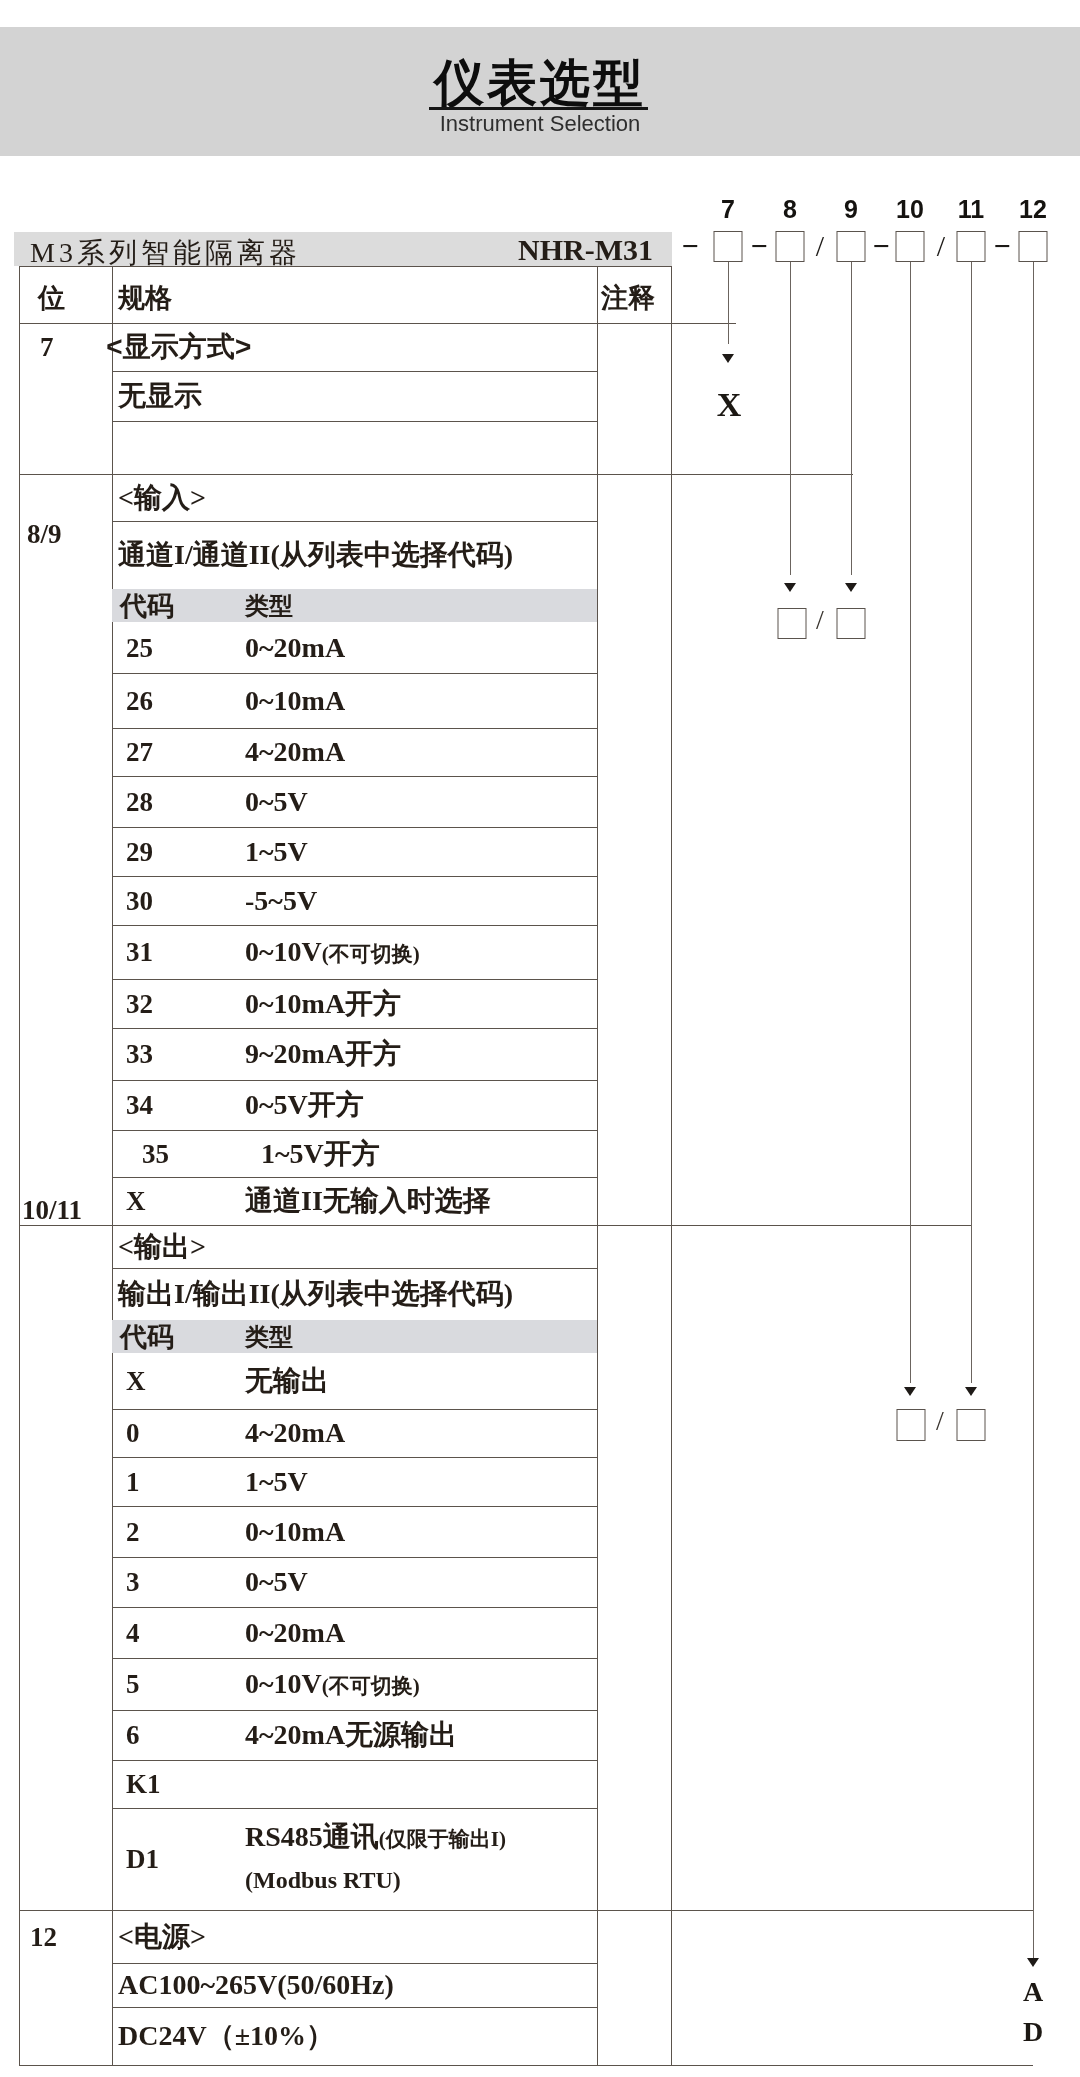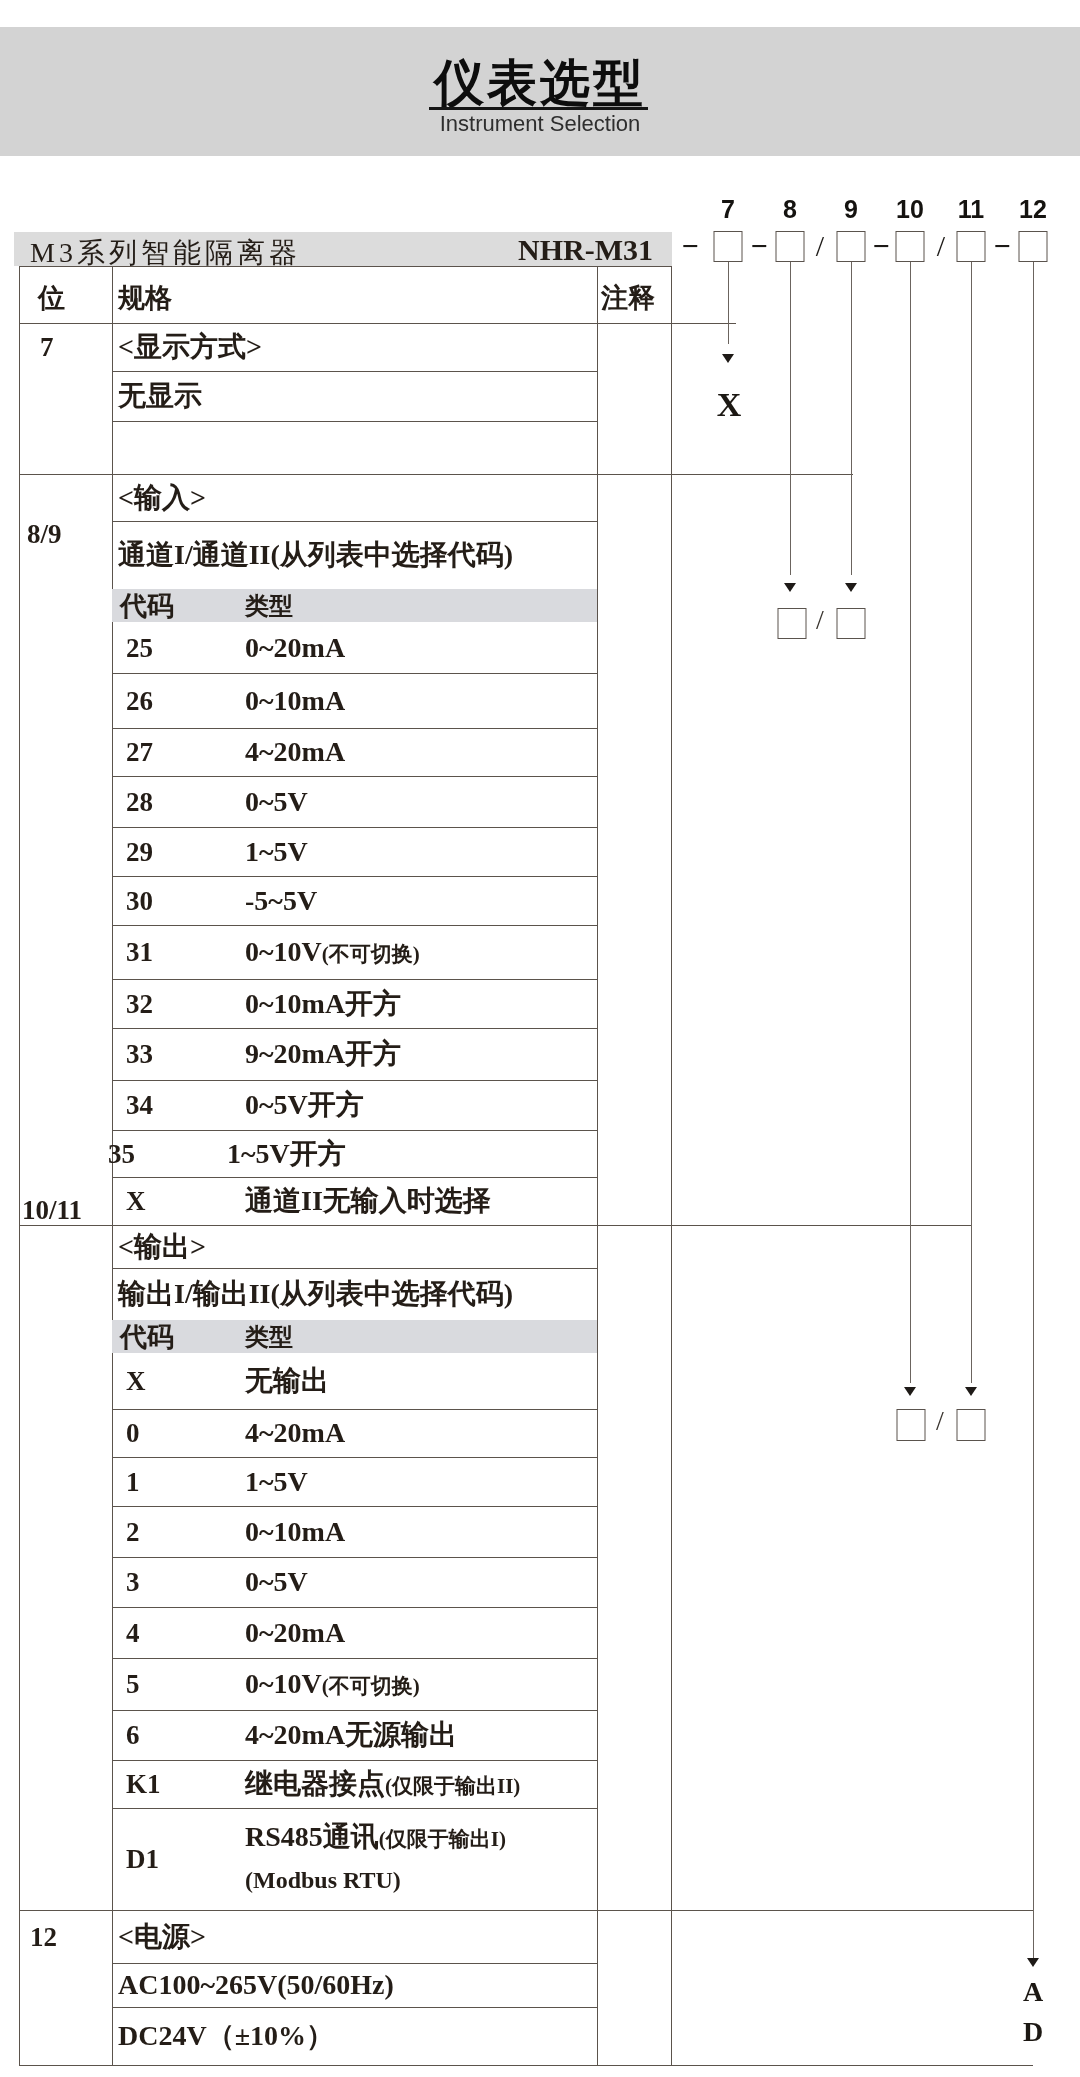--- a/index.html
+++ b/index.html
@@ -120,21 +120,21 @@
       <div class="hline" style="left: 112px; top: 1607px; width: 485px;"></div>
       <div class="hline" style="left: 112px; top: 1658px; width: 485px;"></div>
       <div class="hline" style="left: 112px; top: 1710px; width: 485px;"></div>
       <div class="hline" style="left: 112px; top: 1760px; width: 485px;"></div>
       <div class="hline" style="left: 112px; top: 1808px; width: 485px;"></div>
       <div class="vline" style="left: 19px; top: 266px; height: 1799px;"></div>
       <div class="vline" style="left: 112px; top: 266px; height: 1799px;"></div>
       <div class="vline" style="left: 597px; top: 266px; height: 1799px;"></div>
       <div class="vline" style="left: 670.5px; top: 266px; height: 1799px;"></div>
       <div class="pos-cell" style="left: 40px; top: 332px;">7</div>
-      <div class="row" style="left: 112px; top: 323px; width: 485px; height: 48px;">
+      <div class="row" style="left: 100px; top: 323px; width: 485px; height: 48px; font-family: Liberation Mono, monospace;">
         <span class="txt">&lt;显示方式&gt;</span>
       </div>
       <div class="row" style="left: 112px; top: 371px; width: 485px; height: 50px;">
         <span class="txt">无显示</span>
       </div>
       <div class="row" style="left: 112px; top: 421px; width: 485px; height: 53px;">
         <span class="txt"></span>
       </div>
       <div class="pos-cell" style="left: 27px; top: 482.5px; margin-top: 36px;">8/9</div>
       <div class="row" style="left: 112px; top: 474px; width: 485px; height: 47px;">
@@ -180,21 +180,21 @@
         <span class="type-col"><span>0~10mA开方</span></span>
       </div>
       <div class="row" style="left: 112px; top: 1028px; width: 485px; height: 52px;">
         <span class="code-col">33</span>
         <span class="type-col"><span>9~20mA开方</span></span>
       </div>
       <div class="row" style="left: 112px; top: 1080px; width: 485px; height: 50px;">
         <span class="code-col">34</span>
         <span class="type-col"><span>0~5V开方</span></span>
       </div>
-      <div class="row" style="left: 94px; top: 1130px; width: 485px; height: 47px; padding-left: 35px;">
+      <div class="row" style="left: 128px; top: 1130px; width: 485px; height: 47px; padding-left: 35px;">
         <span class="code-col">35</span>
         <span class="type-col"><span>1~5V开方</span></span>
       </div>
       <div class="row" style="left: 112px; top: 1177px; width: 485px; height: 48px;">
         <span class="code-col">X</span>
         <span class="type-col"><span>通道II无输入时选择</span></span>
       </div>
       <div class="pos-cell" style="left: 22px; top: 1195px;">10/11</div>
       <div class="row" style="left: 112px; top: 1225px; width: 485px; height: 43px;">
         <span class="txt">&lt;输出&gt;</span>
@@ -233,21 +233,20 @@
       <div class="row" style="left: 112px; top: 1658px; width: 485px; height: 52px;">
         <span class="code-col">5</span>
         <span class="type-col"><span>0~10V</span><span class="note">(不可切换)</span></span>
       </div>
       <div class="row" style="left: 112px; top: 1710px; width: 485px; height: 50px;">
         <span class="code-col">6</span>
         <span class="type-col"><span>4~20mA无源输出</span></span>
       </div>
       <div class="row" style="left: 112px; top: 1760px; width: 485px; height: 48px;">
         <span class="code-col">K1</span>
-        <span class="type-col"><span>继电器接点</span><span class="note">(仅限于输出II)</span></span>
       </div>
       <div class="row" style="left: 112px; top: 1808px; width: 485px; height: 102px;">
         <span class="code-col">D1</span>
         <span class="type-col" style="top: 28%;"><span>RS485通讯</span><span class="note">(仅限于输出I)</span></span>
         <span class="line2" style="top: 58%;">(Modbus RTU)</span>
       </div>
       <div class="pos-cell" style="left: 30px; top: 1921.5px;">12</div>
       <div class="row" style="left: 112px; top: 1910px; width: 485px; height: 53px;">
         <span class="txt">&lt;电源&gt;</span>
       </div>

